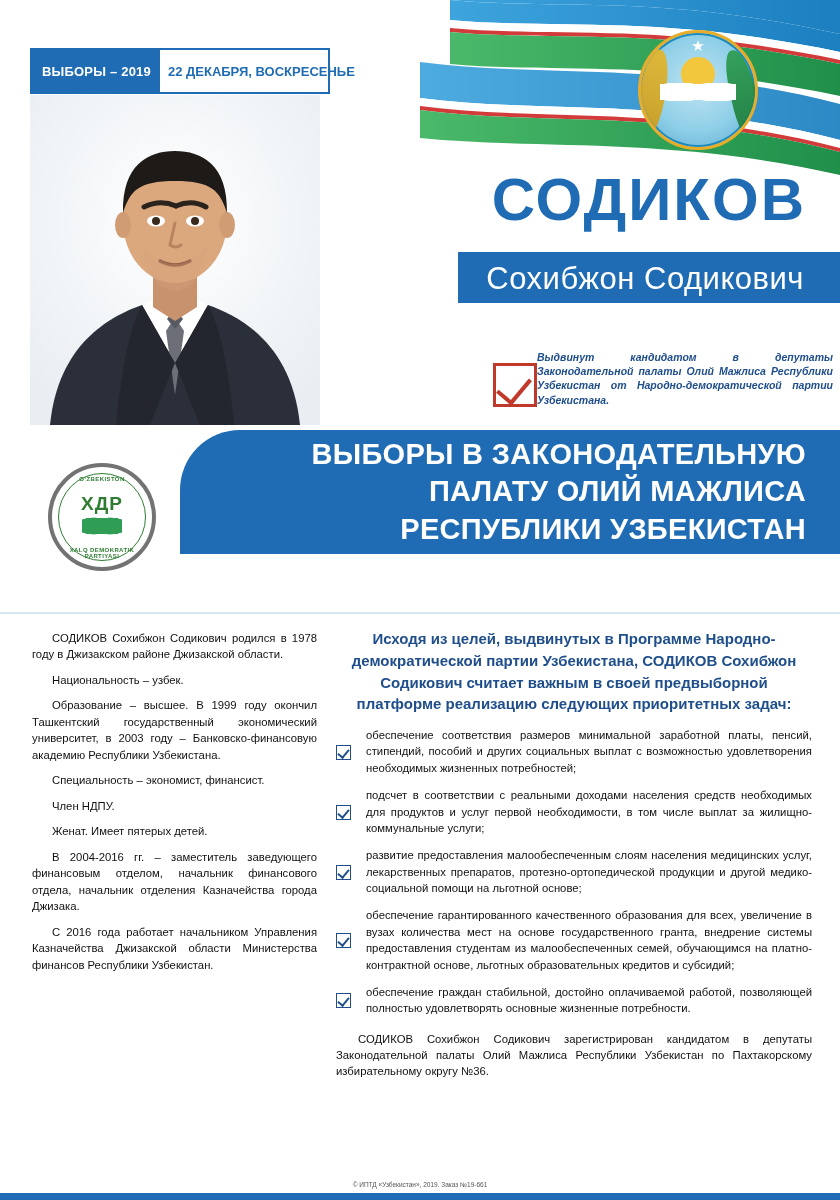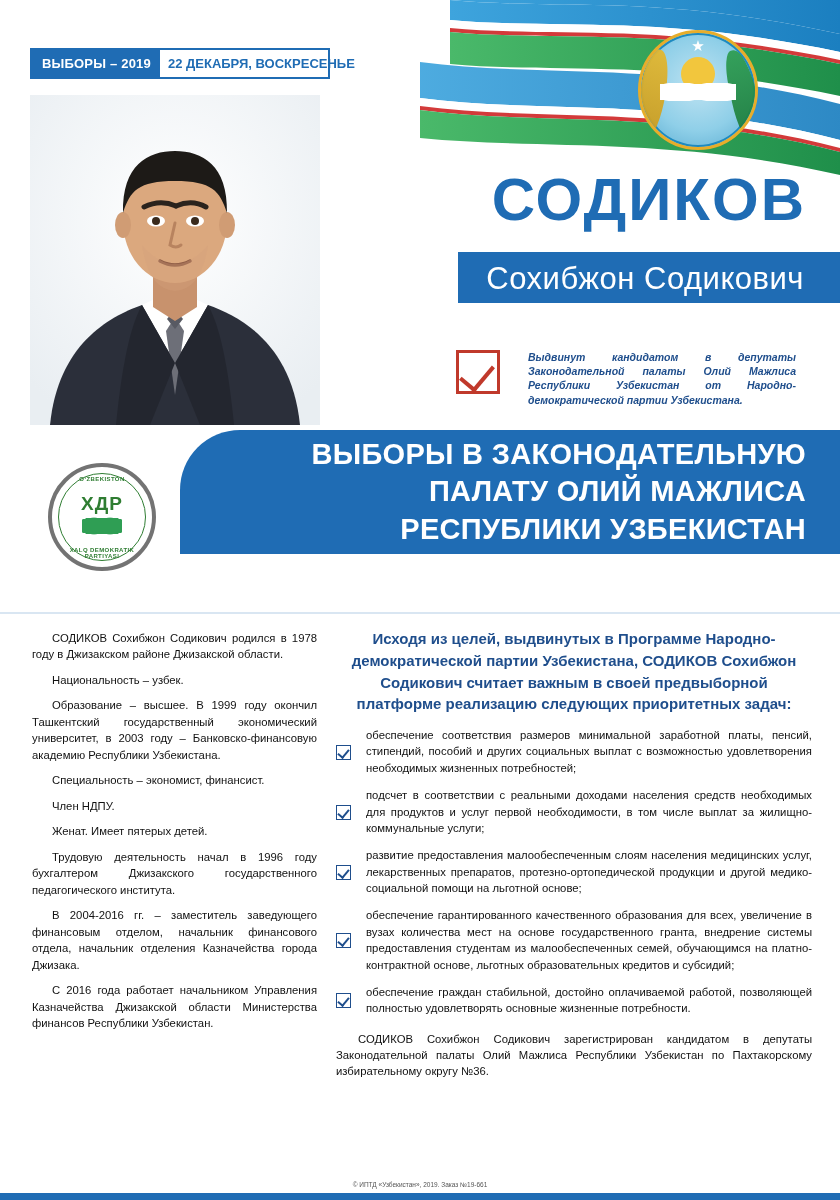--- a/index.html
+++ b/index.html
@@ -22,21 +22,21 @@
 
   
   .page-frame {
     position: absolute; left: 0; top: 0; width: 840px; height: 1200px;
     background: #fff;
   }
 
   
   .date-badge {
     position: absolute; left: 30px; top: 48px;
-    width: 300px; height: 31px;
+    width: 300px; height: 46px;
     border: 2px solid #1f6cb4;
     display: flex; align-items: center;
   }
   .date-badge .blue {
     background: #1f6cb4;
     color: #ffffff;
     height: 100%;
     display: flex; align-items: center;
     padding: 0 9px 0 10px;
     font-size: 13px; font-weight: bold;
@@ -112,23 +112,23 @@
   .fullname-bar {
     position: absolute; right: 0; top: 252px;
     background: #1f6cb4; color: #fff;
     padding: 9px 36px 6px 28px;
     font-size: 31px; font-weight: normal;
     letter-spacing: .5px;
   }
 
   
   .nomination {
-    position: absolute; left: 456px; top: 350px;
+    position: absolute; left: 493px; top: 350px;
     width: 340px;
-    display: flex; gap: 28px; align-items: flex-start;
+    display: flex; gap: 0; align-items: flex-end;
   }
   .tickbox {
     width: 44px; height: 44px; flex: 0 0 44px;
     border: 3px solid #c0392b;
     position: relative; background: #fff;
   }
   .tickbox:after {
     content: "";
     position: absolute; left: 8px; top: 5px;
     width: 16px; height: 28px;
@@ -357,21 +357,20 @@
 
   <div class="columns">
 
     <div class="col-left">
       <p>СОДИКОВ Сохибжон Содикович родился в 1978 году в Джизакском районе Джизакской области.</p>
       <p>Национальность – узбек.</p>
       <p>Образование – высшее. В 1999 году окончил Ташкентский государственный экономический университет, в 2003 году – Банковско-финансовую академию Республики Узбекистана.</p>
       <p>Специальность – экономист, финансист.</p>
       <p>Член НДПУ.</p>
       <p>Женат. Имеет пятерых детей.</p>
-      <p>Трудовую деятельность начал в 1996 году бухгалтером Джизакского государственного педагогического института.</p>
       <p>В 2004-2016 гг. – заместитель заведующего финансовым отделом, начальник финансового отдела, начальник отделения Казначейства города Джизака.</p>
       <p>С 2016 года работает начальником Управления Казначейства Джизакской области Министерства финансов Республики Узбекистан.</p>
     </div>
 
     <div class="col-right">
       <p class="intro">Исходя из целей, выдвинутых в Программе Народно-демократической партии Узбекистана, СОДИКОВ Сохибжон Содикович считает важным в своей предвыборной платформе реализацию следующих приоритетных задач:</p>
 
       <div class="task">
         <span class="cb"></span>
         <span class="txt">обеспечение соответствия размеров минимальной заработной платы, пенсий, стипендий, пособий и других социальных выплат с возможностью удовлетворения необходимых жизненных потребностей;</span>

